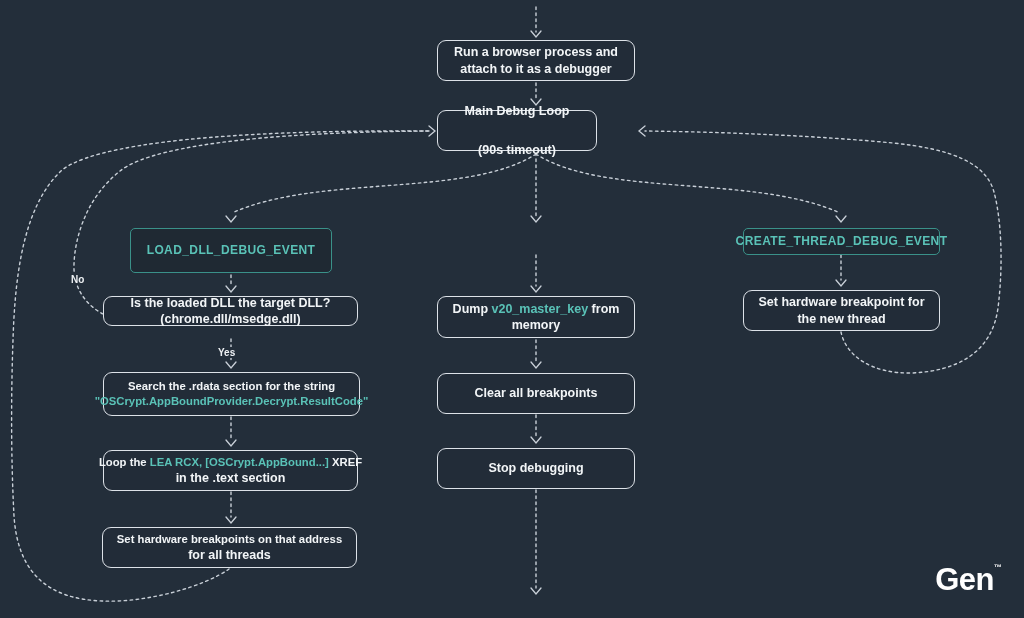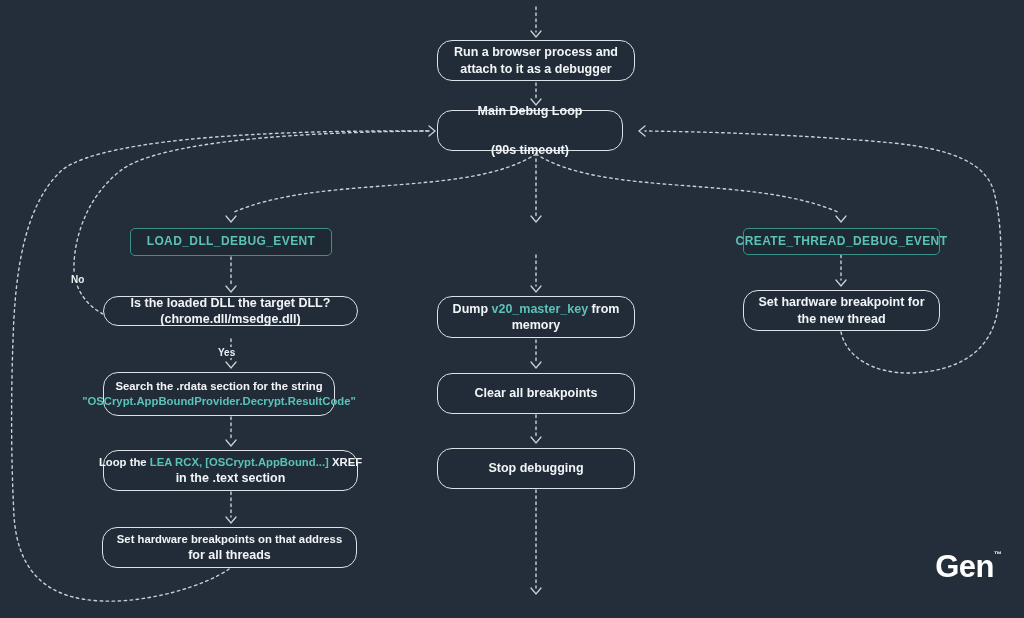--- a/index.html
+++ b/index.html
@@ -30,21 +30,21 @@
     stroke-linecap: round;
   }
   svg.connectors path.arrowhead {
     stroke-dasharray: none;
     stroke-width: 1.3;
   }
   .node {
     position: absolute;
     box-sizing: border-box;
     border: 1.5px solid #dde2e8;
-    border-radius: 15px;
+    border-radius: 9px;
     background: #222c38;
     color: #f2f5f7;
     display: flex;
     flex-direction: column;
     align-items: center;
     justify-content: center;
     text-align: center;
     font-size: 12.5px;
     font-weight: 700;
     line-height: 1.32;
@@ -66,21 +66,21 @@
     color: #eef1f4;
     font-size: 10px;
     font-weight: 700;
     background: #232e3a;
     padding: 0 3px;
     line-height: 1.1;
   }
   .logo {
     position: absolute;
     right: 22px;
-    bottom: 36px;
+    bottom: 23px;
     color: #ffffff;
     font-size: 31px;
     font-weight: 800;
     letter-spacing: -0.5px;
     line-height: 1;
   }
   .logo .tm {
     font-size: 8px;
     vertical-align: top;
     font-weight: 700;
@@ -143,40 +143,40 @@
 
     <path d="M841 332 C 846 356, 872 374, 912 373 C 958 371, 992 352, 998 308 C 1003 268, 1002 222, 994 192 C 986 163, 952 149, 893 143 C 820 136, 728 132, 645 131"></path>
     <path class="arrowhead" d="M645 126 L639 131 L645 136"></path>
   </svg>
 
   <div class="node" style="left:437px; top:40px; width:198px; height:41px;">
     <div>Run a browser process and</div>
     <div>attach to it as a debugger</div>
   </div>
 
-  <div class="node" style="left:437px; top:110px; width:186px; height:41px;gap:22px;">
+  <div class="node" style="left:437px; top:110px; width:160px; height:41px;gap:22px;">
     <div>Main Debug Loop</div>
     <div>(90s timeout)</div>
   </div>
 
-  <div class="node event" style="left:130px; top:228px; width:202px; height:28px;">
+  <div class="node event" style="left:130px; top:228px; width:202px; height:45px;">
     <div>LOAD_DLL_DEBUG_EVENT</div>
   </div>
 
 
   <div class="node event" style="left:743px; top:228px; width:197px; height:27px;">
     <div>CREATE_THREAD_DEBUG_EVENT</div>
   </div>
 
   <div class="node" style="left:103px; top:296px; width:255px; height:30px;">
     <div>Is the loaded DLL the target DLL?</div>
     <div>(chrome.dll/msedge.dll)</div>
   </div>
 
-  <div class="node" style="left:103px; top:372px; width:232px; height:44px;">
+  <div class="node" style="left:103px; top:372px; width:257px; height:44px;">
     <div class="tight">Search the .rdata section for the string</div>
     <div class="tight teal">"OSCrypt.AppBoundProvider.Decrypt.ResultCode"</div>
   </div>
 
   <div class="node" style="left:103px; top:450px; width:255px; height:41px;">
     <div class="tight"><span>Loop the </span><span class="teal">LEA RCX, [OSCrypt.AppBound...]</span><span> XREF</span></div>
     <div>in the .text section</div>
   </div>
 
   <div class="node" style="left:102px; top:527px; width:255px; height:41px;">

